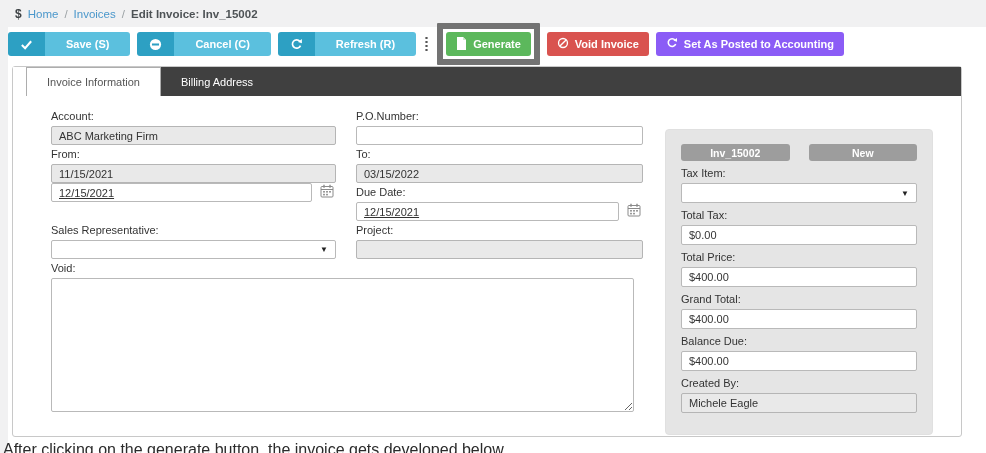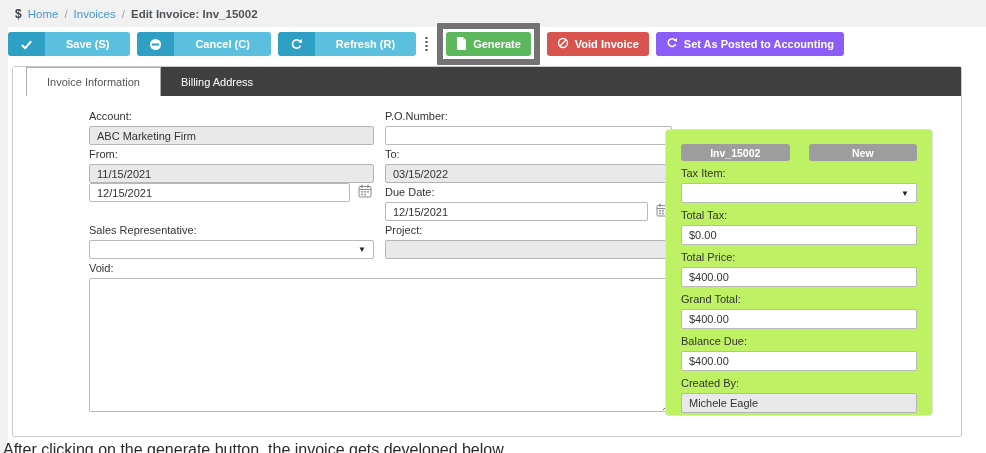--- a/index.html
+++ b/index.html
@@ -39,39 +39,39 @@
   
   .card { position:absolute; left:12px; top:66px; width:950px; height:371px;
     background:#fff; border:1px solid #c8c8c8; border-radius:3px; }
   .tabs { height:29px; display:flex; align-items:stretch; }
   .tab-gap { width:13px; background:#fff; }
   .tab-active { background:#fff; border:1px solid #adadad; border-bottom:none;
     color:#555; display:flex; align-items:center; padding:0 20px; font-size:11px; cursor:default; }
   .tab-rest { flex:1; background:#404040; color:#fff; display:flex; align-items:center; font-size:11px; }
   .tab-inactive { padding:0 20px; height:100%; display:flex; align-items:center; cursor:pointer; }
   .content { position:relative; padding:11px 0 0 38px; }
-  .form-grid { display:grid; grid-template-columns:285px 287px; column-gap:11px; width:583px;margin-left:38px; }
+  .form-grid { display:grid; grid-template-columns:285px 287px; column-gap:20px; width:583px; }
   .span2 { grid-column:1 / 3; }
   .field label { display:block; font-size:11px; color:#333; margin:3px 0 4px; }
   .box { height:19px; border:1px solid #b9b9b9; border-radius:2px; background:#fff;
     font-size:11px; color:#333; display:flex; align-items:center; padding:0 7px; }
   .box.disabled { background:#e9e9e9; border-color:#b5b5b5; }
-  .date-row { display:flex; align-items:center; gap:6px; }
+  .date-row { display:flex; align-items:center; gap:6px;text-decoration:underline; }
   .date-row .box { flex:1; }
   .cal-btn { width:18px; height:18px; display:flex; align-items:center; justify-content:center;
     background:transparent; border:none; cursor:pointer; padding:0; }
   .box.select { justify-content:space-between; cursor:pointer; }
   .caret { font-size:8px; color:#222; }
   textarea.notes {
     width:583px; height:134px; border:1px solid #b9b9b9; border-radius:2px; resize:both;
     font-family:"Liberation Sans", sans-serif; font-size:11px; padding:4px 6px; outline:none;
   }
   
   .panel { position:absolute; left:652px; top:33px; width:268px;
-    background:#bef264; border:1px solid #e0e0e0; border-radius:4px; padding:14px 15px 2px; }
+    background:#e5e5e5; border:1px solid #e0e0e0; border-radius:4px; padding:14px 15px 21px; }
   .badge-row { display:flex; gap:19px; margin-bottom:1px; }
   .badge { flex:1; height:17px; background:#9d9d9d; border-radius:3px; color:#fff;
     font-weight:bold; font-size:10.5px; display:flex; align-items:center; justify-content:center; }
   .panel .field label { margin-top:6px; }
   .panel .box { height:20px; }
   
   .caption { position:absolute; left:3px; top:441px; height:12px; width:930px;
     overflow:hidden; font-size:16px; color:#2b2b2b; }
 </style>
 </head>

